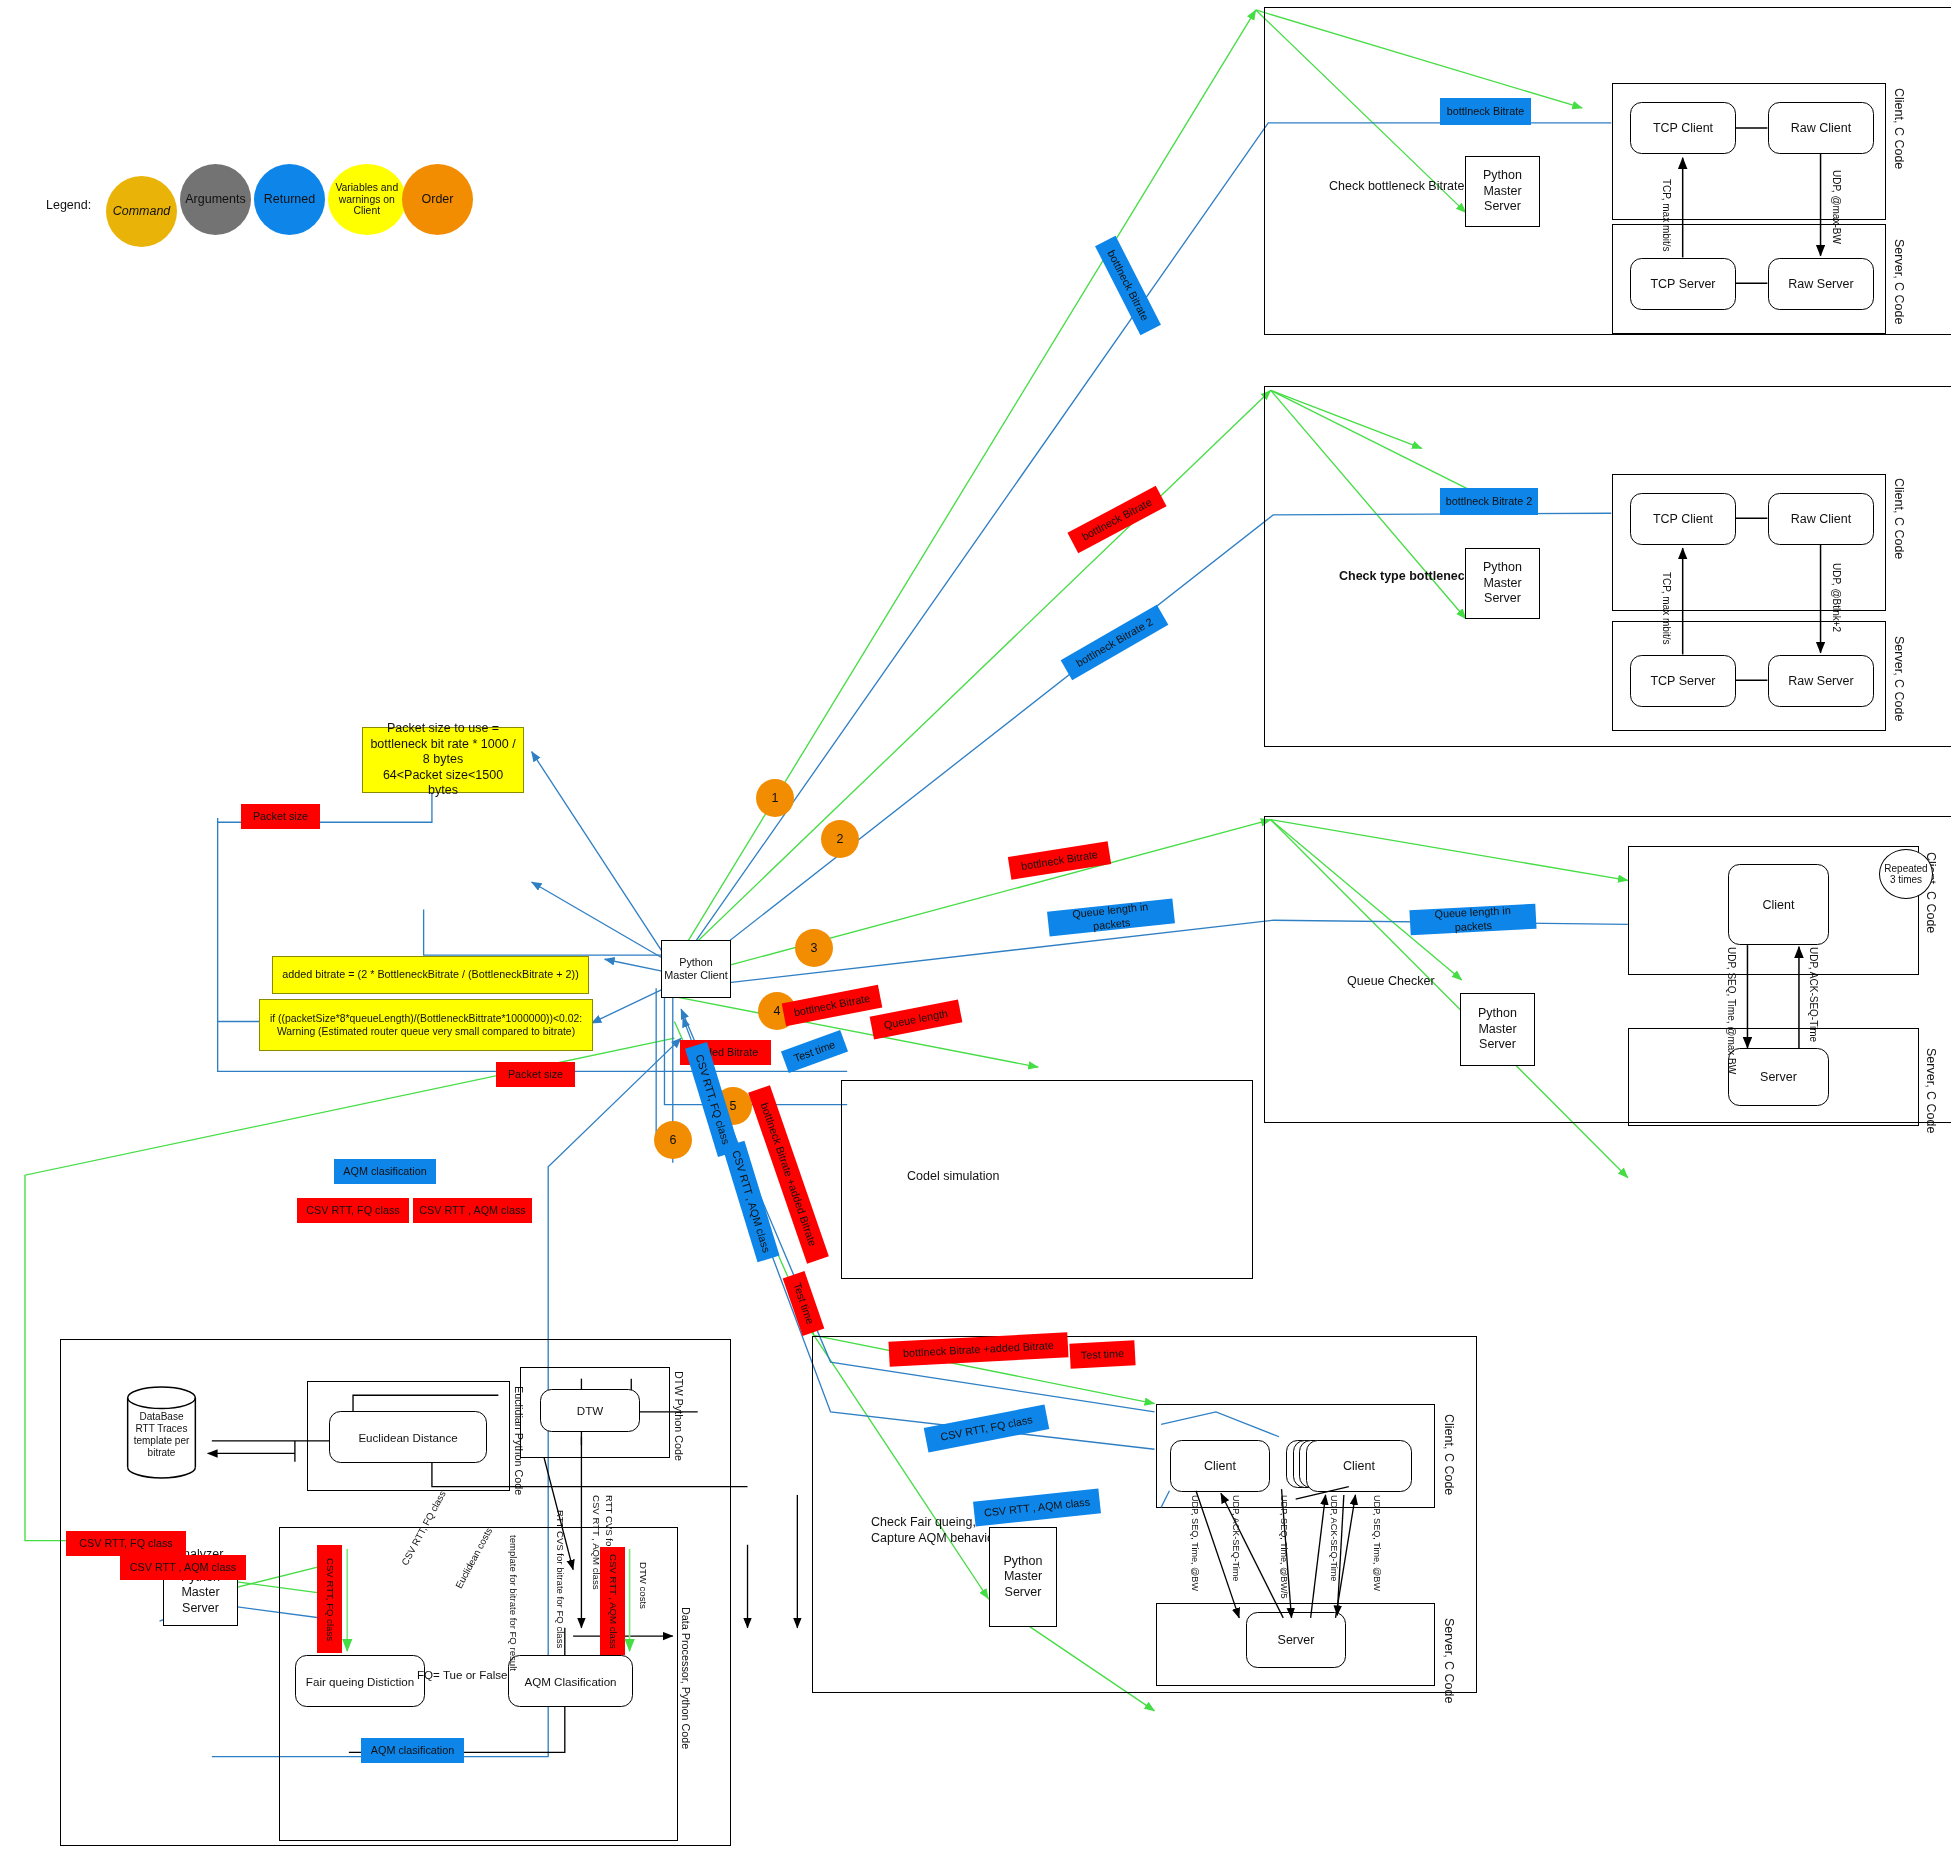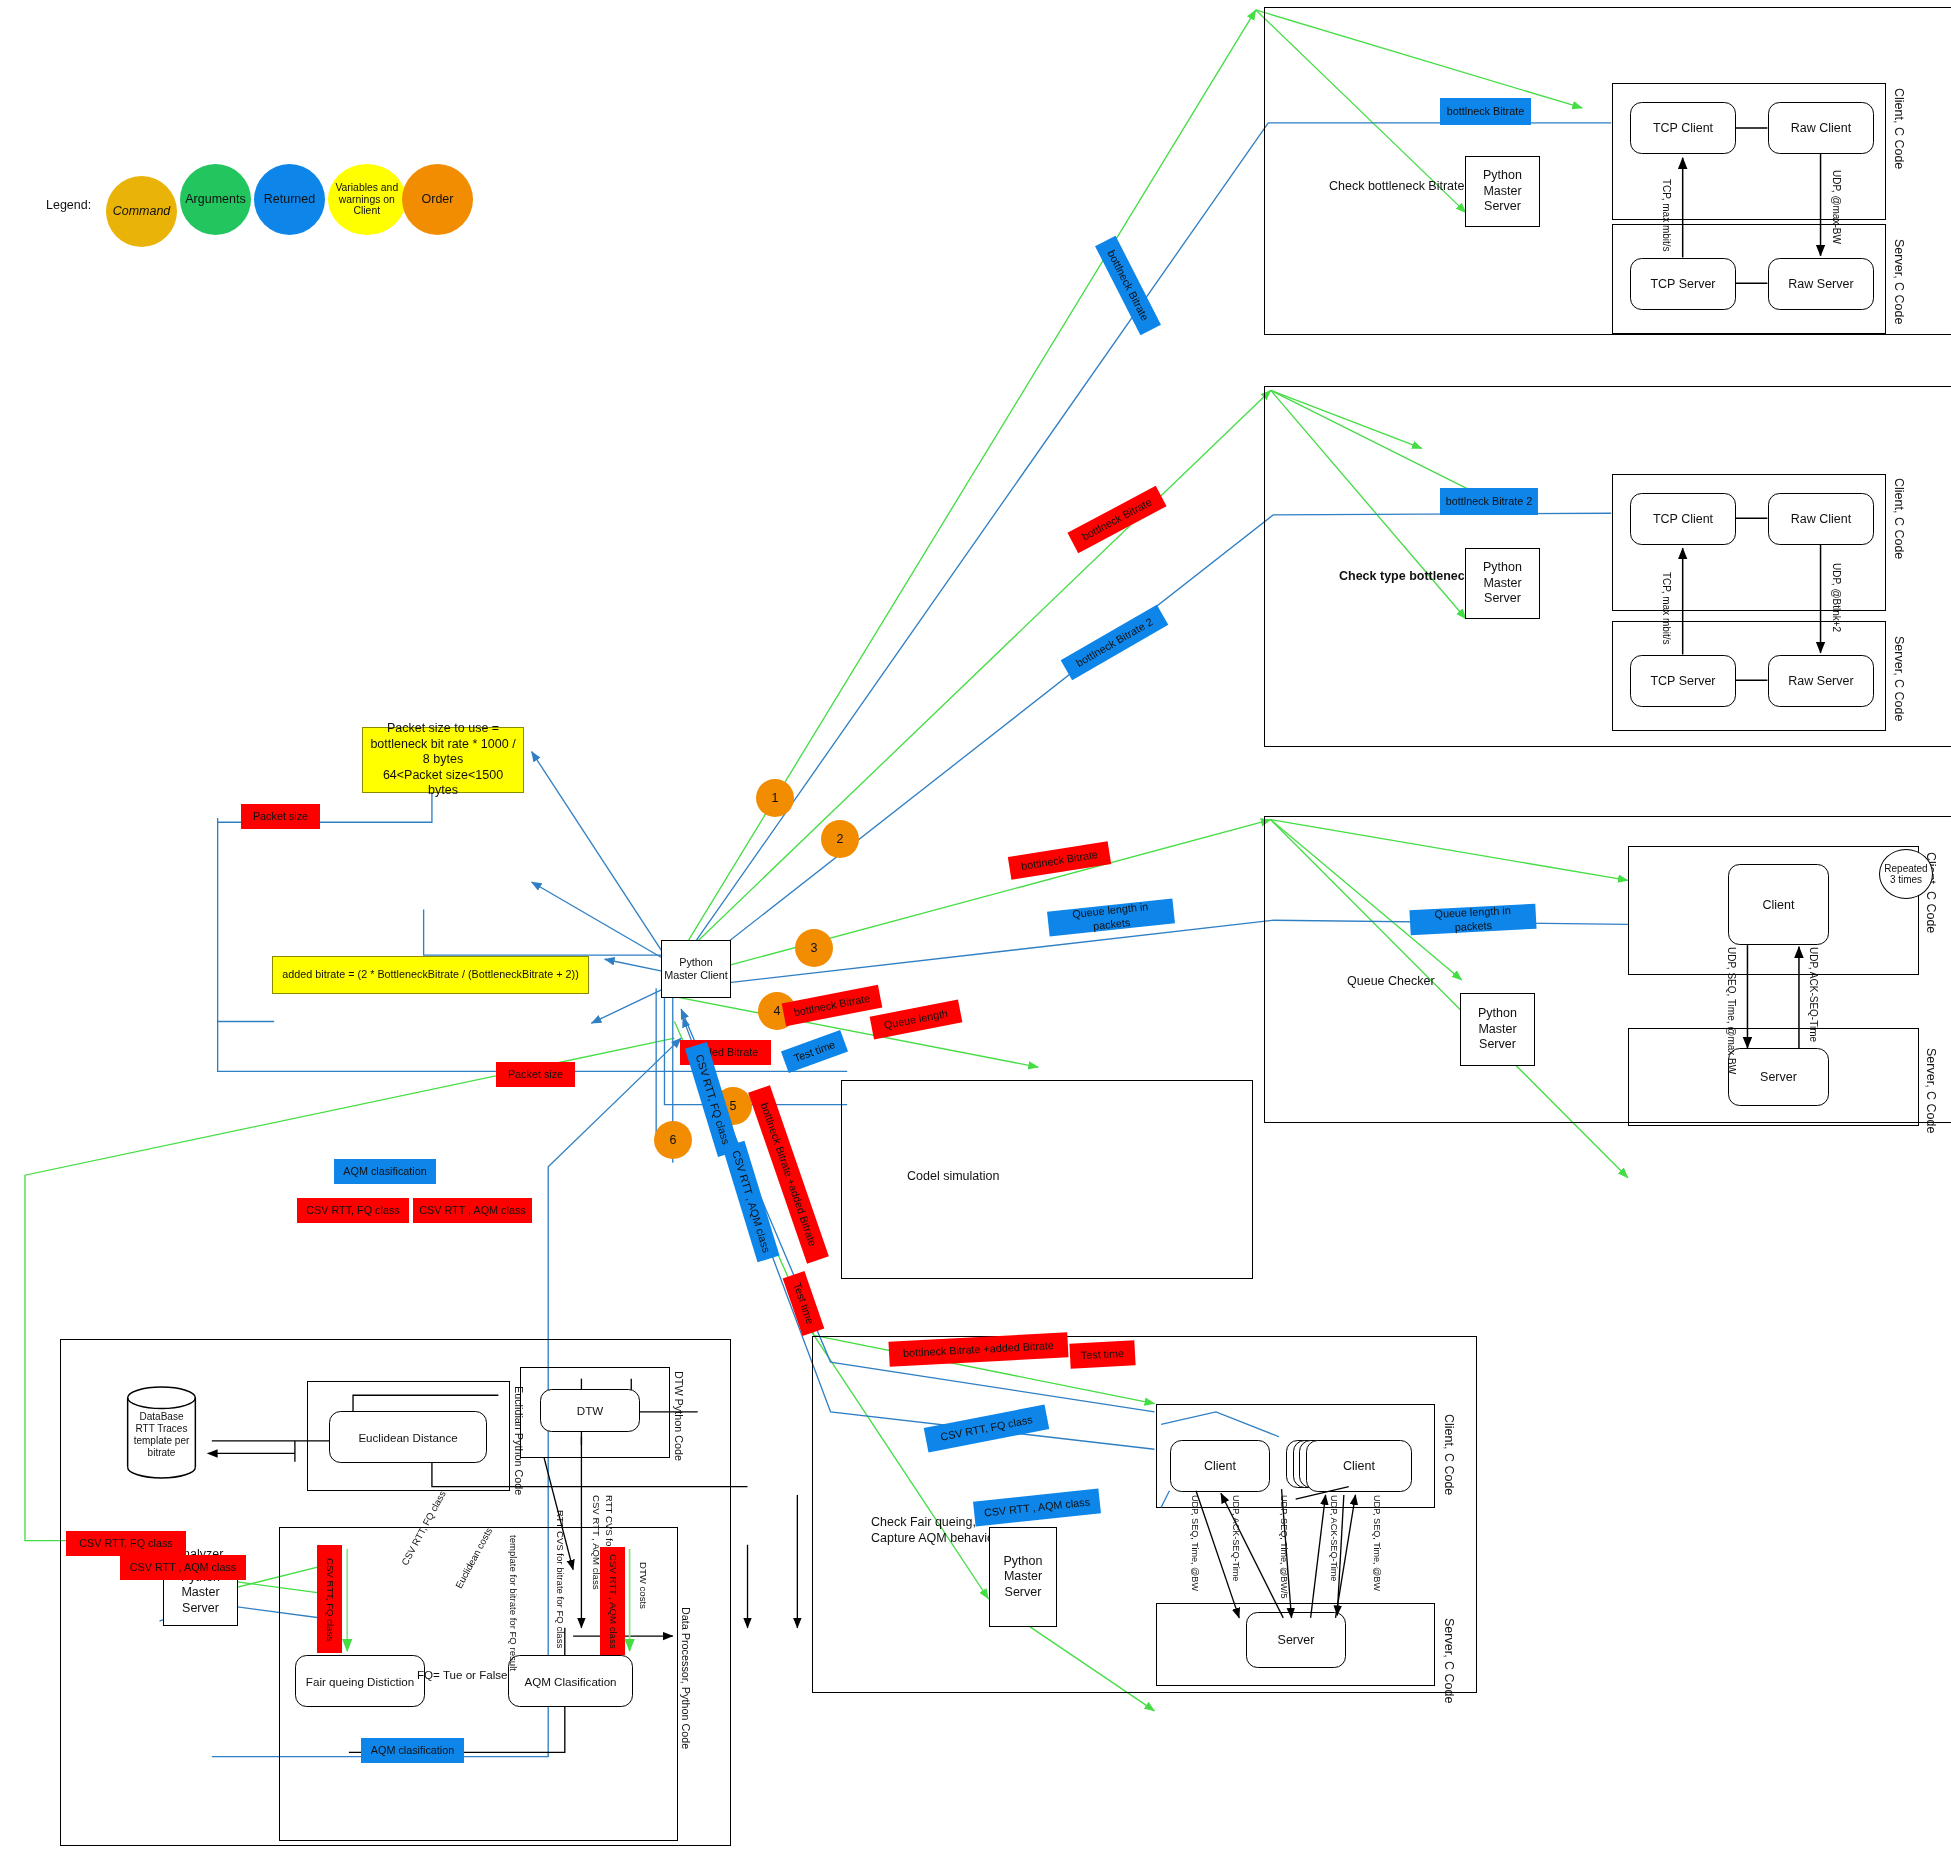--- a/index.html
+++ b/index.html
@@ -112,21 +112,21 @@
         <path d="M760,1660 L760,1700 L840,1700"></path>
         <path d="M680,1960 L680,2110 L420,2110"></path>
       </g>
     </g>
   </svg>
 
   <div class="legend-lab" style="left:46px;top:198px;">Legend:</div>
   <div class="circ" style="left:106px;top:176px;width:71px;height:71px;background:#eab308;font-style:italic;">
     <span>Command</span>
     </div>
-  <div class="circ" style="left:180px;top:164px;width:71px;height:71px;background:#22c55e;">
+  <div class="circ" style="left:180px;top:164px;width:71px;height:71px;background:#737373;">
     <span>Arguments</span>
     </div>
   <div class="circ" style="left:254px;top:164px;width:71px;height:71px;background:#0d85e9;">
     <span>Returned</span>
     </div>
   <div class="circ" style="left:328px;top:164px;width:71px;height:71px;background:#ffff00;font-size:10.4px;padding:0 3.3px;">
     <span>Variables and warnings on Client</span>
     </div>
   <div class="circ" style="left:402px;top:164px;width:71px;height:71px;background:#f28c00;">
     <span>Order</span>
@@ -302,20 +302,22 @@
   <div class="circ" style="left:821px;top:820px;width:38px;height:38px;background:#f28c00;">2</div>
   <div class="circ" style="left:795px;top:929px;width:38px;height:38px;background:#f28c00;">3</div>
   <div class="circ" style="left:758px;top:992px;width:38px;height:38px;background:#f28c00;">4</div>
   <div class="circ" style="left:714px;top:1087px;width:38px;height:38px;background:#f28c00;">5</div>
   <div class="circ" style="left:654px;top:1121px;width:38px;height:38px;background:#f28c00;">6</div>
 
   <div class="lbl yellow" style="left:362px;top:727px;width:162px;height:66px;white-space:pre-line;">Packet size to use =
 bottleneck bit rate * 1000 / 8 bytes
 64&lt;Packet size&lt;1500  bytes</div>
   <div class="lbl yellow" style="left:272px;top:947px;width:317px;height:38px;white-space:pre-line;font-size:10.8px;margin-top:9px;">added bitrate = (2 * BottleneckBitrate / (BottleneckBitrate + 2))</div>
+  <div class="lbl yellow" style="left:259px;top:999px;width:334px;height:52px;white-space:pre-line;font-size:10.4px;">if ((packetSize*8*queueLength)/(BottleneckBittrate*1000000))&lt;0.02:
+Warning (Estimated router queue very small compared to bitrate)</div>
 
   <div class="lbl red" style="left:241px;top:804px;width:79px;height:25px;">Packet size</div>
   <div class="lbl red" style="left:496px;top:1062px;width:79px;height:25px;">Packet size</div>
   <div class="lbl red" style="left:680px;top:1040px;width:91px;height:25px;">Added Bitrate</div>
   <div class="lbl blue" style="left:334px;top:1159px;width:102px;height:25px;">AQM clasification</div>
   <div class="lbl red" style="left:297px;top:1198px;width:112px;height:25px;">CSV RTT, FQ class</div>
   <div class="lbl red" style="left:413px;top:1198px;width:119px;height:25px;">CSV RTT , AQM class</div>
 
   <div class="lbl blue" style="left:1078px;top:274px;width:100px;height:23px;transform:rotate(63deg);">bottlneck Bitrate</div>
   <div class="lbl red" style="left:1067px;top:508px;width:100px;height:23px;transform:rotate(-28deg);">bottlneck Bitrate</div>

